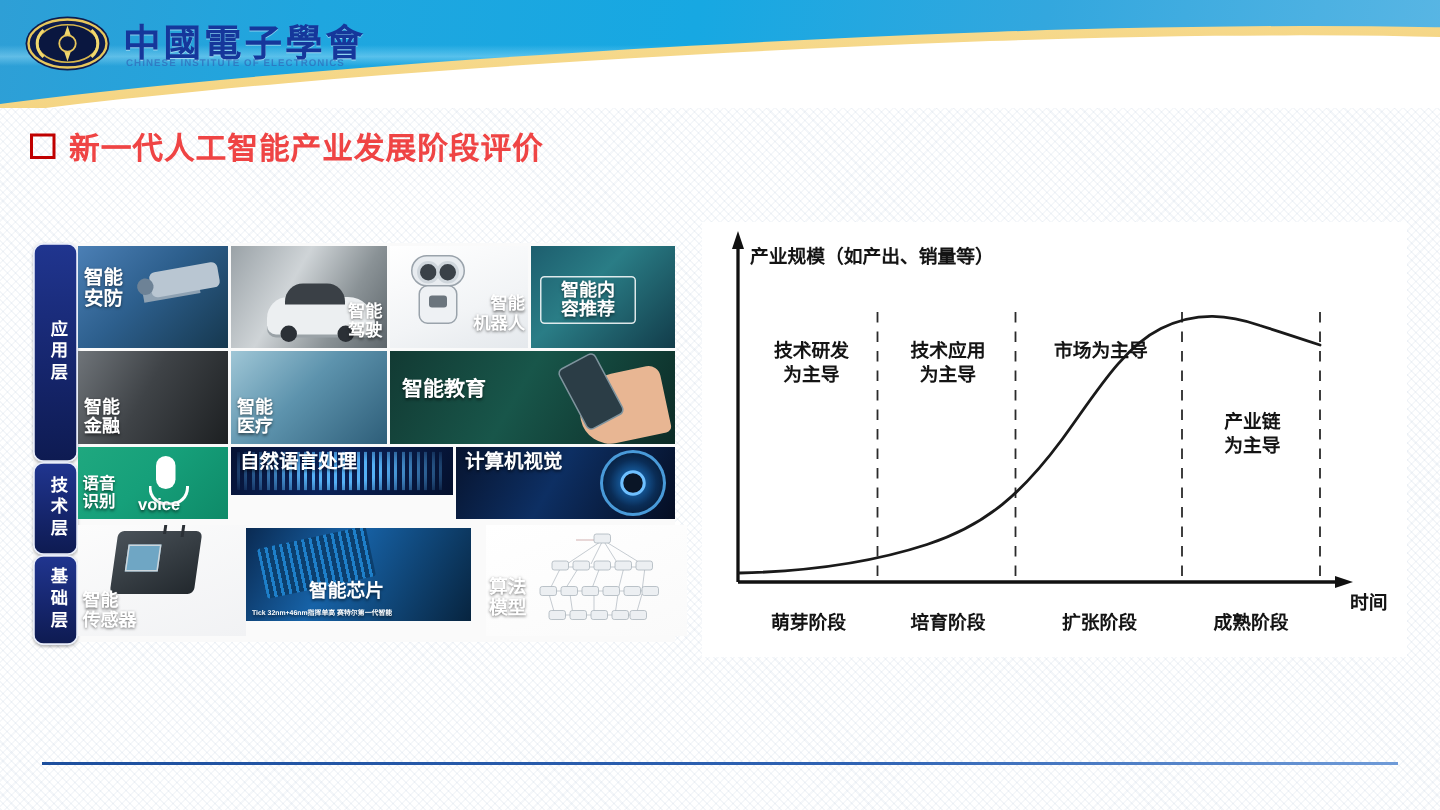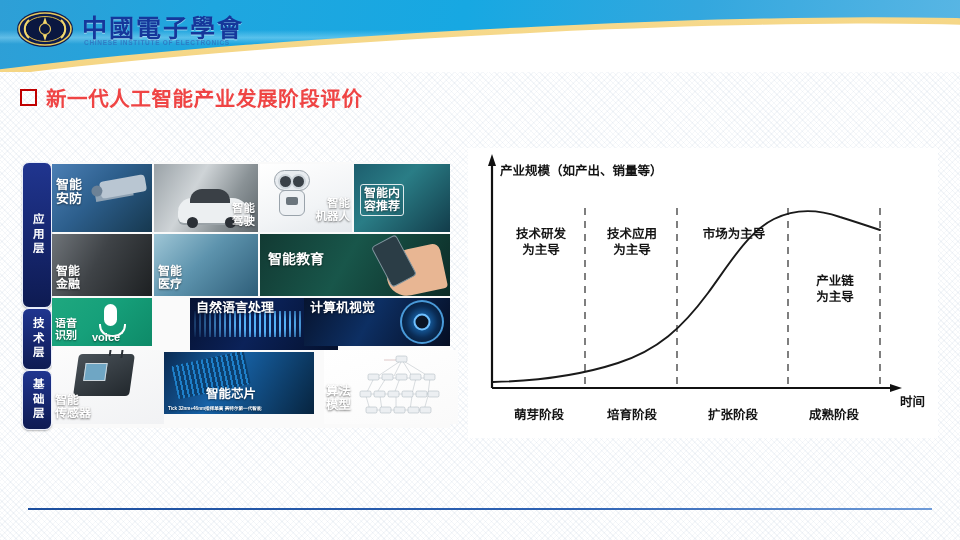--- a/index.html
+++ b/index.html
@@ -259,21 +259,21 @@
         <div class="ph ph-robot">
           <span class="rb-head"></span>
             <span class="rb-body"></span>
         </div>
         <div class="cap cap-dark" style="right:2px;bottom:10px;font-size:11.5px;text-align:right;">智能
 机器人</div>
       </div>
 
       <div class="cell" style="left:302px;top:2px;width:96px;height:68px;">
         <div class="ph ph-rec"></div>
-        <div class="cap" style="left:6px;top:20px;font-size:12px;border:1.5px solid rgba(255,255,255,.85);border-radius:3px;padding:2px 3px;">智能内
+        <div class="cap" style="left:6px;top:20px;font-size:12px;border:1.5px solid rgba(255,255,255,.85);border-radius:3px;padding:2px 13px;">智能内
 容推荐</div>
       </div>
 
       <div class="cell" style="left:0;top:72px;width:100px;height:62px;">
         <div class="ph ph-fin"></div>
         <div class="cap" style="left:4px;bottom:5px;font-size:12px;">智能
 金融</div>
       </div>
 
       <div class="cell" style="left:102px;top:72px;width:104px;height:62px;">
@@ -292,21 +292,21 @@
 
       <div class="cell" style="left:0;top:136px;width:100px;height:48px;">
         <div class="ph ph-voice">
             <span class="mic"></span>
           </div>
         <div class="cap" style="left:3px;bottom:4px;font-size:11px;">语音
 识别</div>
         <div class="cap" style="left:40px;bottom:2px;font-size:11px;">voice</div>
       </div>
 
-      <div class="cell" style="left:102px;top:136px;width:148px;height:52px;margin-left:36px;">
+      <div class="cell" style="left:102px;top:136px;width:148px;height:32px;">
         <div class="ph ph-nlp">
             <span class="wave"></span>
           </div>
         <div class="cap" style="left:6px;top:3px;font-size:13px;">自然语言处理</div>
       </div>
 
       <div class="cell" style="left:252px;top:136px;width:146px;height:48px;">
         <div class="ph ph-cv">
             <span class="eye"></span>
           </div>

